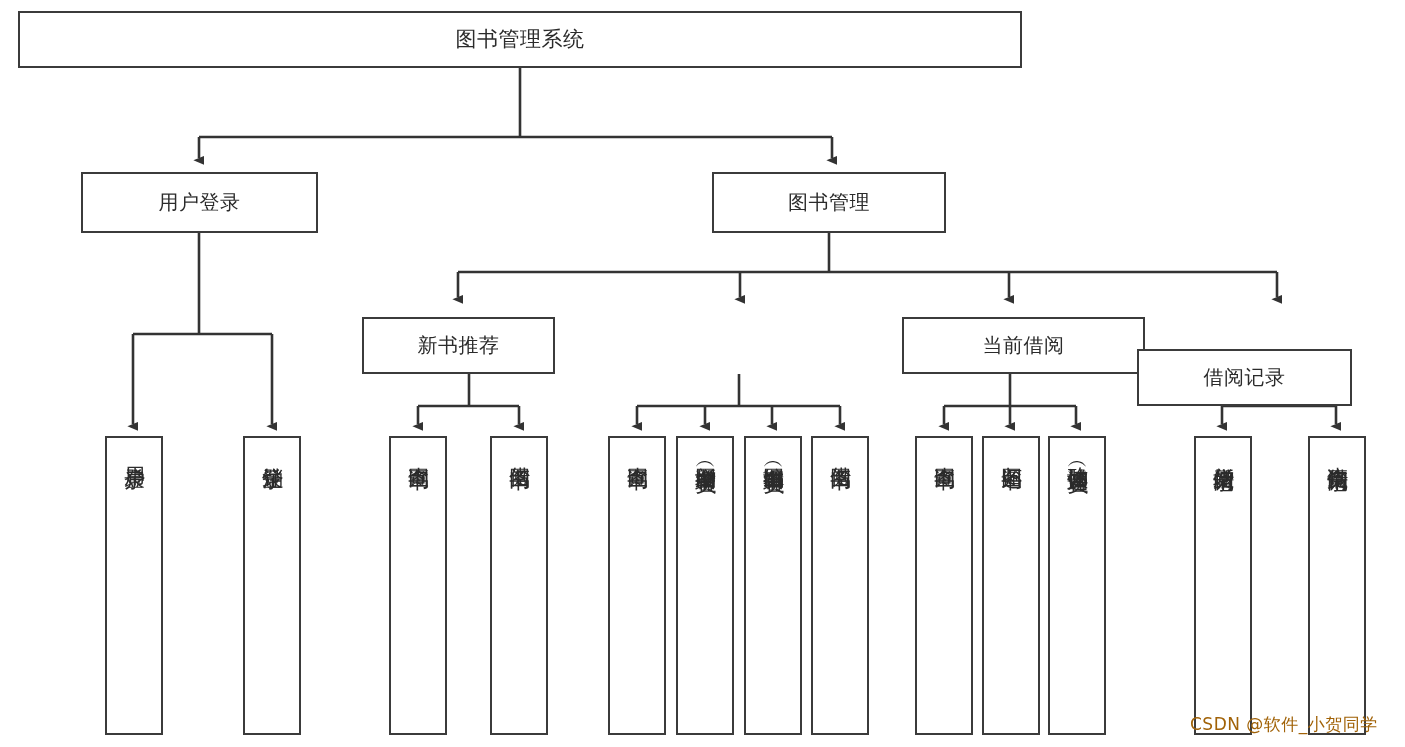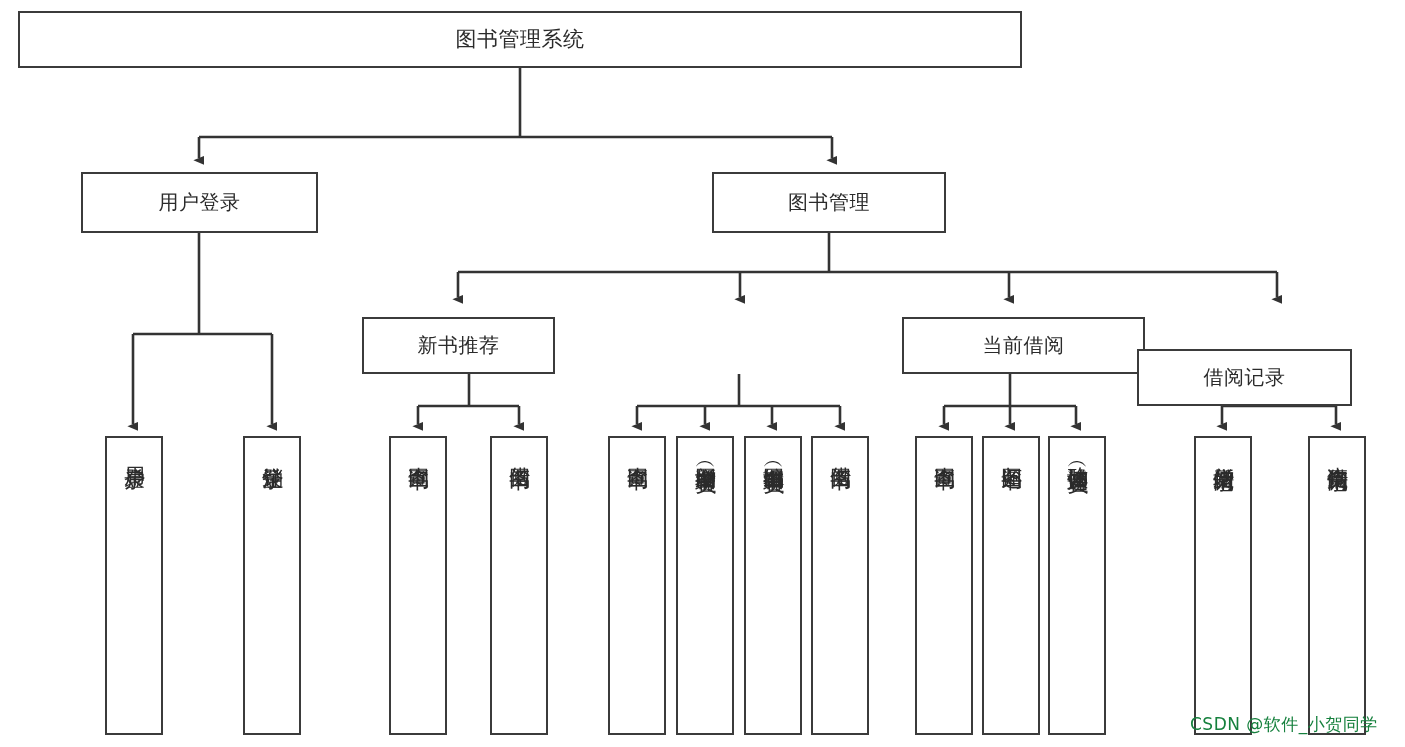--- a/index.html
+++ b/index.html
@@ -60,21 +60,21 @@
     font-size: 21px;
     line-height: 1.32;
     letter-spacing: 1px;
     max-height: 280px;
   }
   #watermark {
     position: absolute;
     left: 1190px;
     top: 713px;
     font-size: 17px;
-    color: #15803d;
+    color: #a16207;
     letter-spacing: 0.5px;
     white-space: nowrap;
     z-index: 5;
   }
 </style>
 </head>
 <body>
 
 <div id="diagram-root">
 

